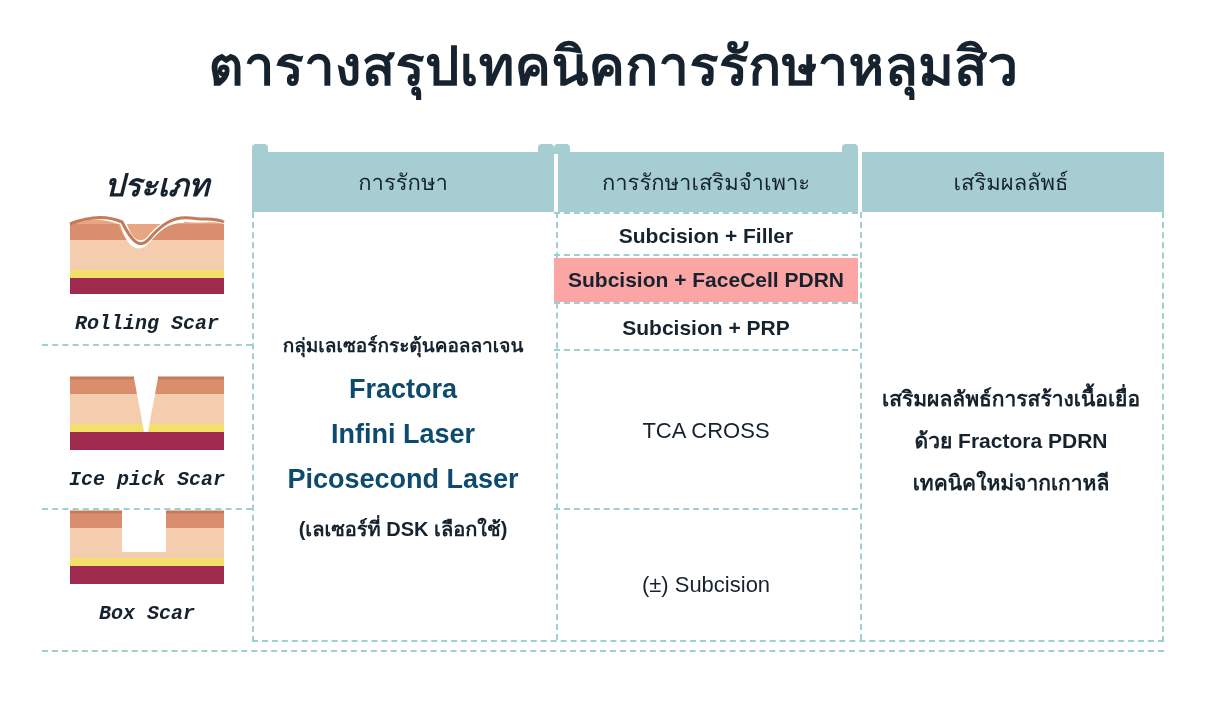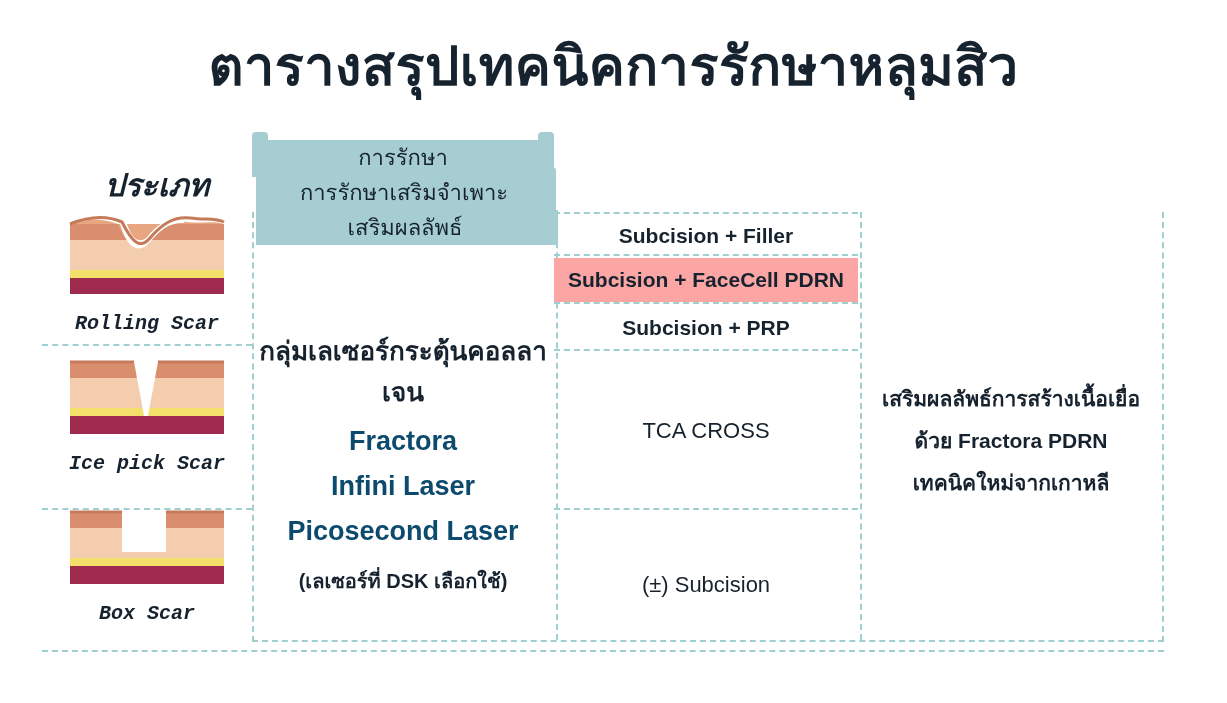--- a/index.html
+++ b/index.html
@@ -40,25 +40,24 @@
     font-size: 31px;
     font-weight: bold;
     font-style: italic;
     color: #16232f;
   }
 
   
   .header-band {
     position: absolute;
     left: 252px;
-    top: 140px;
+    top: 152px;
     width: 912px;
     height: 60px;
     display: flex;
-    flex-direction: column;
   }
   .hcell {
     position: relative;
     background: #a6cdd1;
     color: #16232f;
     font-size: 22px;
     display: flex;
     align-items: center;
     justify-content: center;
     text-align: center;
@@ -117,41 +116,41 @@
   .row-divider.d3 { top: 650px; width: 1122px; }
 
   .scar {
     position: absolute;
     left: 62px;
     width: 170px;
     text-align: center;
     font-family: Liberation Mono, monospace;
   }
   .scar.s1 { top: 206px; }
-  .scar.s2 { top: 346px; }
+  .scar.s2 { top: 362px; }
   .scar.s3 { top: 496px; }
   .scar .label {
     margin-top: 6px;
     font-size: 20px;
     font-weight: bold;
     font-style: italic;
     color: #16232f;
   }
   .scar svg { display: block; margin: 0 auto; }
 
   
   .col1-content {
     position: absolute;
     left: 252px;
     top: 330px;
     width: 302px;
     text-align: center;
   }
   .col1-content .lead {
-    font-size: 26px;
+    font-size: 19px;
     font-weight: bold;
     color: #16232f;
     margin-bottom: 4px;
   }
   .col1-content .laser {
     font-size: 27px;
     font-weight: bold;
     color: #0c4a6e;
     margin: 14px 0;
   }

